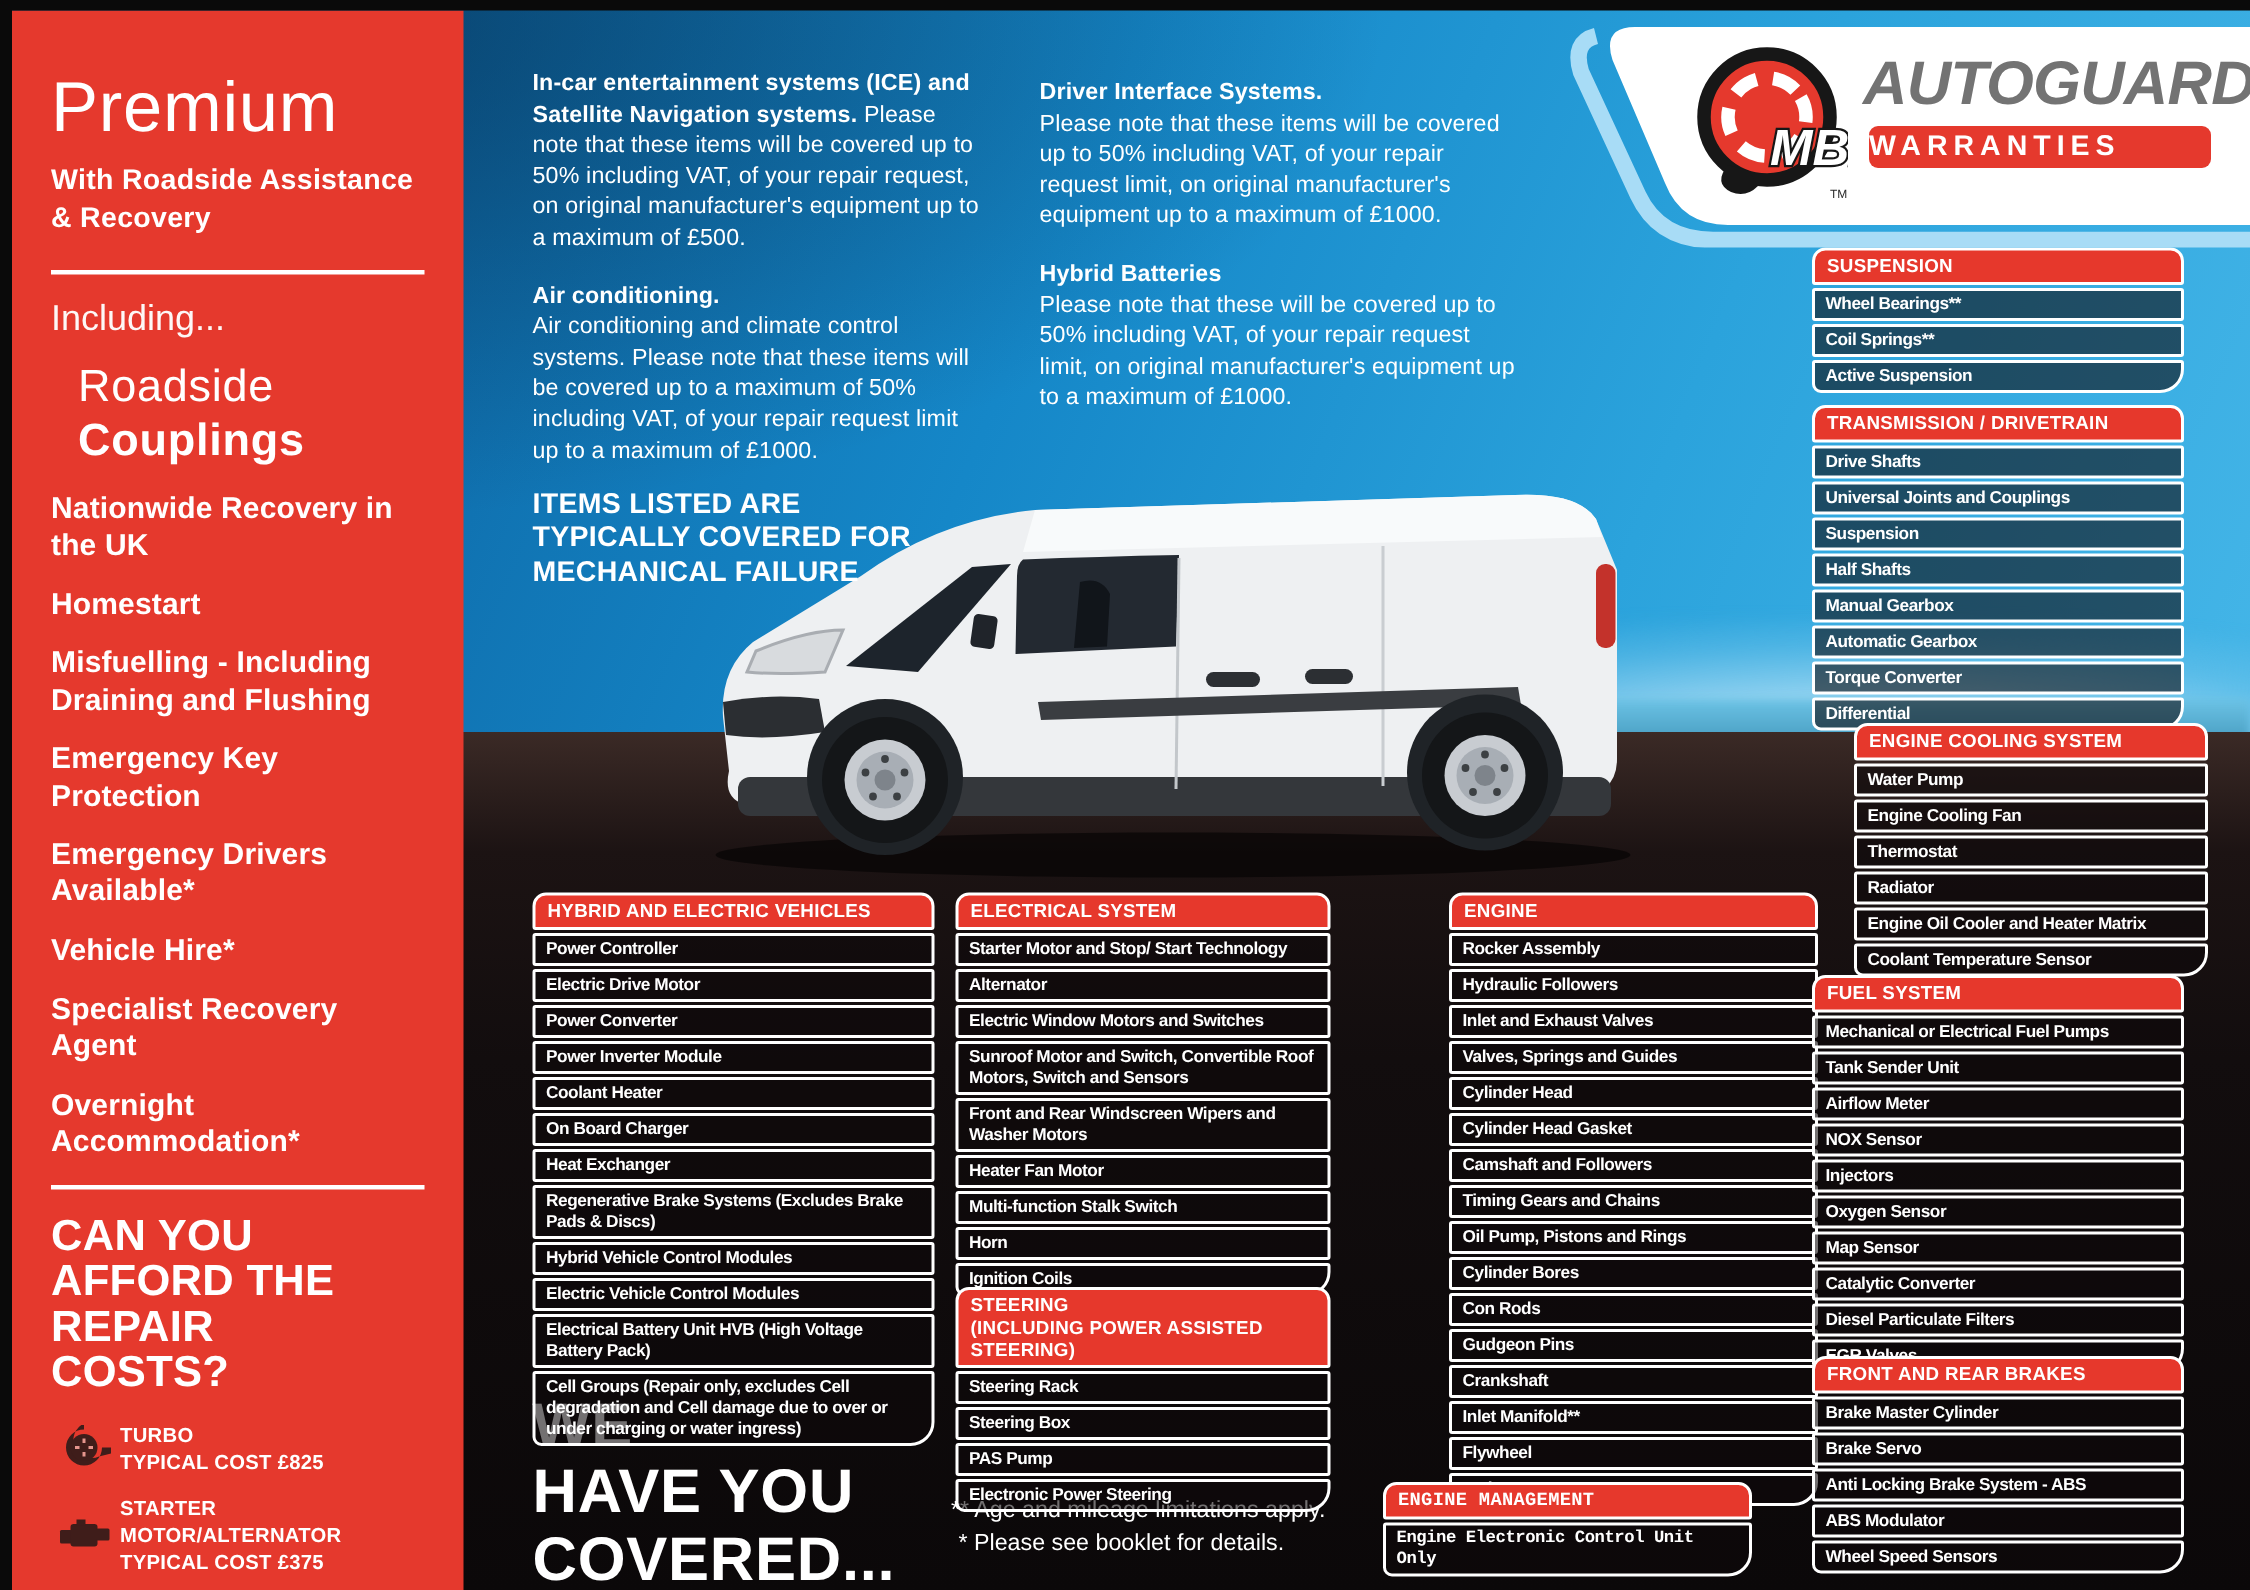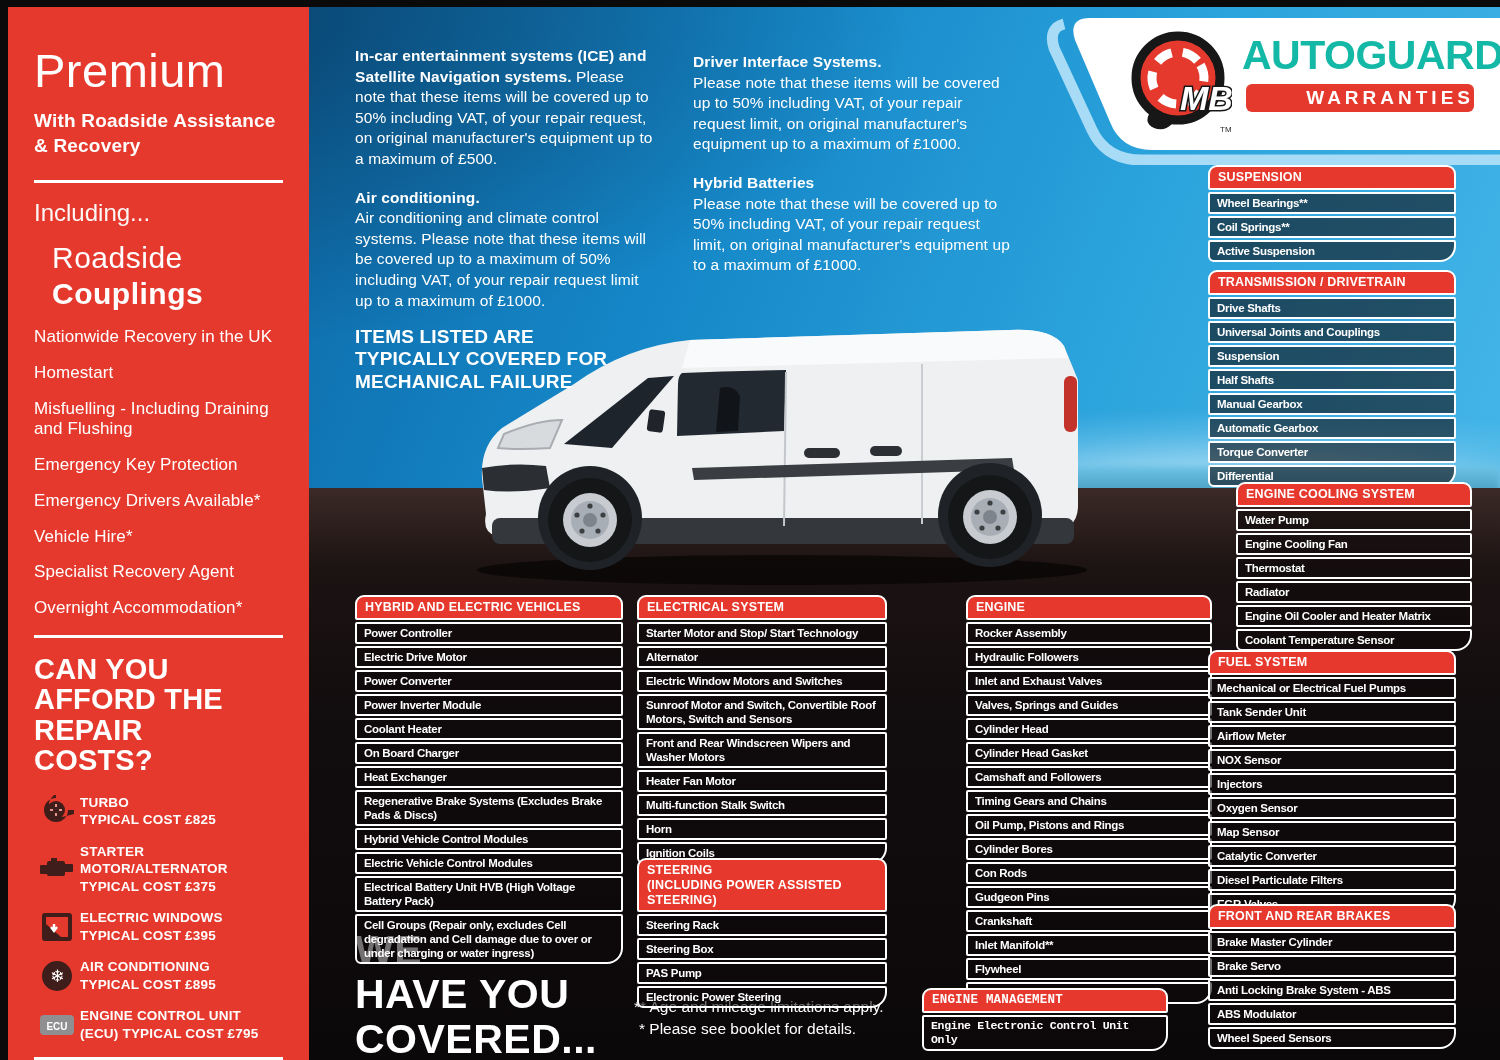--- a/index.html
+++ b/index.html
@@ -20,21 +20,21 @@
   .frame-left{position:absolute;left:0;top:0;width:8px;height:100%;background:#0a0a0a;z-index:30;}
   
   .panel{position:absolute;left:8px;top:7px;width:301px;height:1053px;background:#e5392d;
     z-index:20;color:#fff;padding:20px 26px;box-sizing:border-box;}
   .plan-title{font-size:47px;font-weight:400;letter-spacing:.5px;margin-top:16px;}
   .plan-sub{font-size:19px;font-weight:bold;line-height:1.32;margin-top:10px;letter-spacing:.2px;}
   .rule{height:3px;background:#fff;border:none;margin:22px 0 16px 0;}
   .including{font-size:24px;font-weight:400;opacity:.96;}
   .rs-1{font-size:30px;font-weight:400;margin:14px 0 0 18px;letter-spacing:.5px;}
   .rs-2{font-size:30px;font-weight:bold;margin:2px 0 16px 18px;letter-spacing:.5px;}
-  .rs-item{font-size:17px;line-height:1.22;margin-bottom:15px;letter-spacing:.1px;}
+  .rs-item{font-size:20px;line-height:1.22;margin-bottom:15px;letter-spacing:.1px;font-weight:bold;}
   .afford{font-size:29px;font-weight:bold;line-height:1.05;margin:16px 0 18px 0;letter-spacing:.2px;}
   .cost-row{display:flex;align-items:center;margin-bottom:14px;}
   .cost-ico{width:46px;flex:0 0 46px;display:flex;justify-content:center;}
   .cost-txt{font-size:13.5px;font-weight:bold;line-height:1.3;letter-spacing:.2px;}
   .award{background:#fff;border-radius:10px;width:222px;margin:14px auto 0 auto;text-align:center;
     padding:8px 4px 6px 4px;}
   
   .note{position:absolute;color:#fff;font-size:15.5px;line-height:1.33;z-index:10;letter-spacing:.1px;}
   .note b{font-weight:bold;}
   .note .blk{margin-bottom:18px;}
@@ -42,23 +42,23 @@
     font-size:19px;line-height:1.18;z-index:10;letter-spacing:.2px;}
   .covered{position:absolute;left:355px;top:928px;color:#fff;font-weight:bold;font-size:41px;
     line-height:1.08;z-index:10;letter-spacing:.5px;}
   .footnotes{position:absolute;left:634px;top:996px;color:#fff;font-size:15.5px;line-height:1.45;z-index:10;}
   .footnotes .fn2{padding-left:5px;}
   
   .swoosh{position:absolute;right:0;top:0;width:480px;height:165px;z-index:15;}
   .logo-wrap{position:absolute;right:0;top:0;width:480px;height:160px;z-index:16;}
   .mbi{position:absolute;left:108px;top:28px;}
   .logo-brand{position:absolute;left:222px;top:32px;width:246px;font-size:41px;font-weight:bold;
-    color:#14b8a6;letter-spacing:-.5px;}
+    color:#737373;letter-spacing:-.5px;font-style:italic;}
   .logo-sub{position:absolute;left:226px;top:84px;width:228px;background:#e5392d;border-radius:6px;
-    color:#fff;font-weight:bold;font-size:19px;letter-spacing:4px;text-align:right;padding:3px 0;}
+    color:#fff;font-weight:bold;font-size:19px;letter-spacing:4px;text-align:left;padding:3px 0;}
   
   .section{position:absolute;z-index:12;}
   .sec-header{background:#e6382c;border:2px solid #fff;border-radius:9px 9px 2px 2px;color:#fff;
     font-weight:bold;font-size:12.5px;line-height:1.18;padding:3px 8px;letter-spacing:.2px;}
   .sec-row{background:rgba(13,9,10,.58);border:2px solid #fff;border-radius:2px;margin-top:2px;
     color:#fff;font-weight:bold;font-size:11.5px;line-height:1.22;padding:2px 7px;letter-spacing:-.3px;}
   .sec-rows .sec-row:last-child{border-radius:2px 2px 16px 6px;}
   
   .van{position:absolute;left:452px;top:318px;z-index:8;}
 </style>

